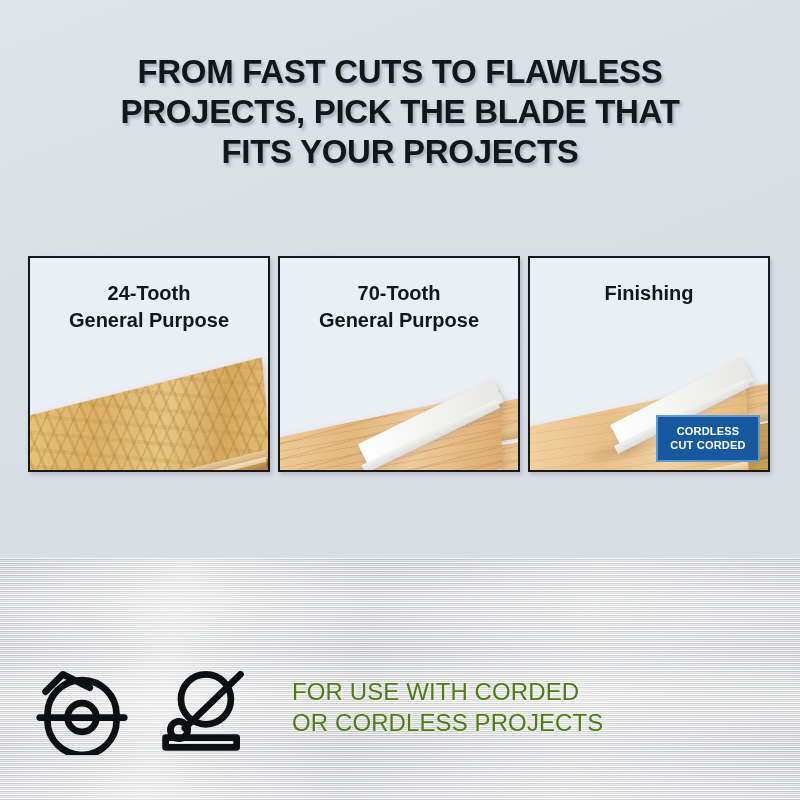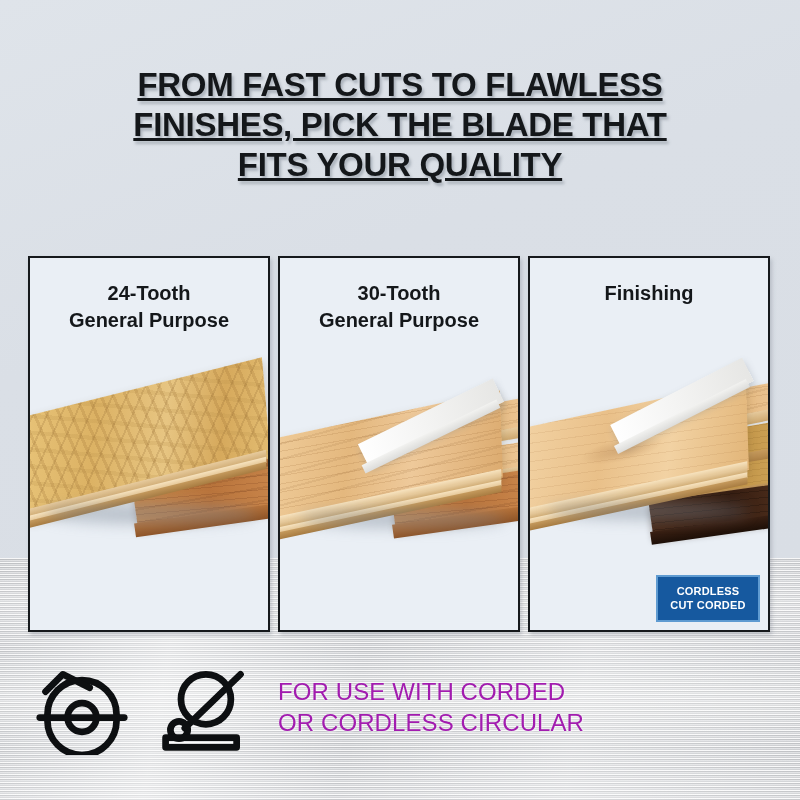--- a/index.html
+++ b/index.html
@@ -57,50 +57,49 @@
       rgba(255,255,255,0.0) 45%,
       rgba(255,255,255,0.30) 72%,
       rgba(255,255,255,0.0) 100%);
     pointer-events: none;
   }
 
   
   .headline {
     position: absolute;
     left: 60px;
-    top: 65px;
+    top: 52px;
     width: 680px;
     text-align: center;
     font-size: 33px;
     line-height: 40px;
     font-weight: bold;
     letter-spacing: -0.3px;
     color: #14171a;
     text-shadow: 2px 3px 3px rgba(90,100,112,0.38);
-    text-decoration: underline;
   }
   .headline .hl {
     display: block;
     white-space: nowrap;
   }
 
   
   .cards {
     position: absolute;
     left: 28px;
     top: 256px;
     width: 744px;
     height: 296px;
     display: flex;
     gap: 8px;
   }
   .card {
     position: relative;
     width: 242px;
-    height: 376px;
+    height: 216px;
     background: #eaeff5;
     border: 2px solid #16191c;
     box-sizing: border-box;
     overflow: hidden;
     box-shadow: 2px 3px 4px rgba(120,130,140,0.35);
   }
   .card-title {
     position: relative;
     z-index: 4;
     margin: 22px 10px 0 10px;
@@ -209,41 +208,42 @@
     align-items: center;
     gap: 26px;
   }
   .usage-icon {
     width: 96px;
     height: 96px;
     flex: none;
   }
   .usage-icon svg { display: block; }
   .usage-text {
+    margin-left: 14px;
     font-size: 24px;
     line-height: 31px;
-    color: #a21caf;
+    color: #4d7c0f;
     letter-spacing: 0.1px;
     text-shadow: 1px 1px 2px rgba(255,255,255,0.55);
   }
   .usage-text span { display: block; }
 </style>
 </head>
 <body>
 
 <div id="page">
 
   <div class="top-bg"></div>
   <div class="bottom-bg"></div>
   <div class="bottom-sheen"></div>
 
   <div class="headline">
     <span class="hl">FROM FAST CUTS TO FLAWLESS</span>
-    <span class="hl">FINISHES, PICK THE BLADE THAT</span>
-    <span class="hl">FITS YOUR QUALITY</span>
+    <span class="hl">PROJECTS, PICK THE BLADE THAT</span>
+    <span class="hl">FITS YOUR PROJECTS</span>
   </div>
 
   <div class="cards">
 
     <div class="card">
       <div class="card-title">
         <span>24-Tooth</span>
         <span>General Purpose</span>
       </div>
       <div class="art">
@@ -257,21 +257,21 @@
 
         <div class="plank grain-osb" style="left:-10px; top:130px; width:250px; height:100px; transform: rotate(-14deg) skewX(-9deg); box-shadow: 0 5px 9px rgba(100,80,40,0.30);"></div>
         <div class="plank edge-mid" style="left:-10px; top:222px; width:250px; height:9px; transform: rotate(-14deg) skewX(-9deg);"></div>
         <div class="plank edge-light" style="left:-10px; top:229px; width:250px; height:6px; transform: rotate(-14deg) skewX(-9deg);"></div>
         <div class="plank edge-dark" style="left:-10px; top:234px; width:250px; height:7px; transform: rotate(-14deg) skewX(-9deg);"></div>
       </div>
     </div>
 
     <div class="card">
       <div class="card-title">
-        <span>30-Tooth</span>
+        <span>70-Tooth</span>
         <span>General Purpose</span>
       </div>
       <div class="art">
         <div class="shadowcast" style="left:20px; top:252px; width:205px; height:18px;"></div>
 
         <div class="plank grain-pine" style="left:148px; top:142px; width:170px; height:34px; transform: rotate(-10deg); box-shadow: 0 3px 6px rgba(120,90,45,0.30);"></div>
         <div class="plank edge-mid" style="left:148px; top:170px; width:170px; height:11px; transform: rotate(-10deg);"></div>
 
         <div class="plank grain-pine" style="left:140px; top:186px; width:180px; height:30px; transform: rotate(-9deg); box-shadow: 0 3px 5px rgba(120,90,45,0.28);"></div>
         <div class="plank edge-mid" style="left:140px; top:210px; width:180px; height:10px; transform: rotate(-9deg);"></div>
@@ -346,18 +346,18 @@
           <circle cx="52" cy="42" r="26"></circle>
           <path d="M88,16 L30,72"></path>
           <circle cx="24" cy="74" r="9"></circle>
           <path d="M10,92 L10,82 L84,82 L84,92 Z"></path>
         </g>
       </svg>
     </div>
 
     <div class="usage-text">
       <span>FOR USE WITH CORDED</span>
-      <span>OR CORDLESS CIRCULAR</span>
+      <span>OR CORDLESS PROJECTS</span>
     </div>
 
   </div>
 
 </div>
 
 </body></html>

